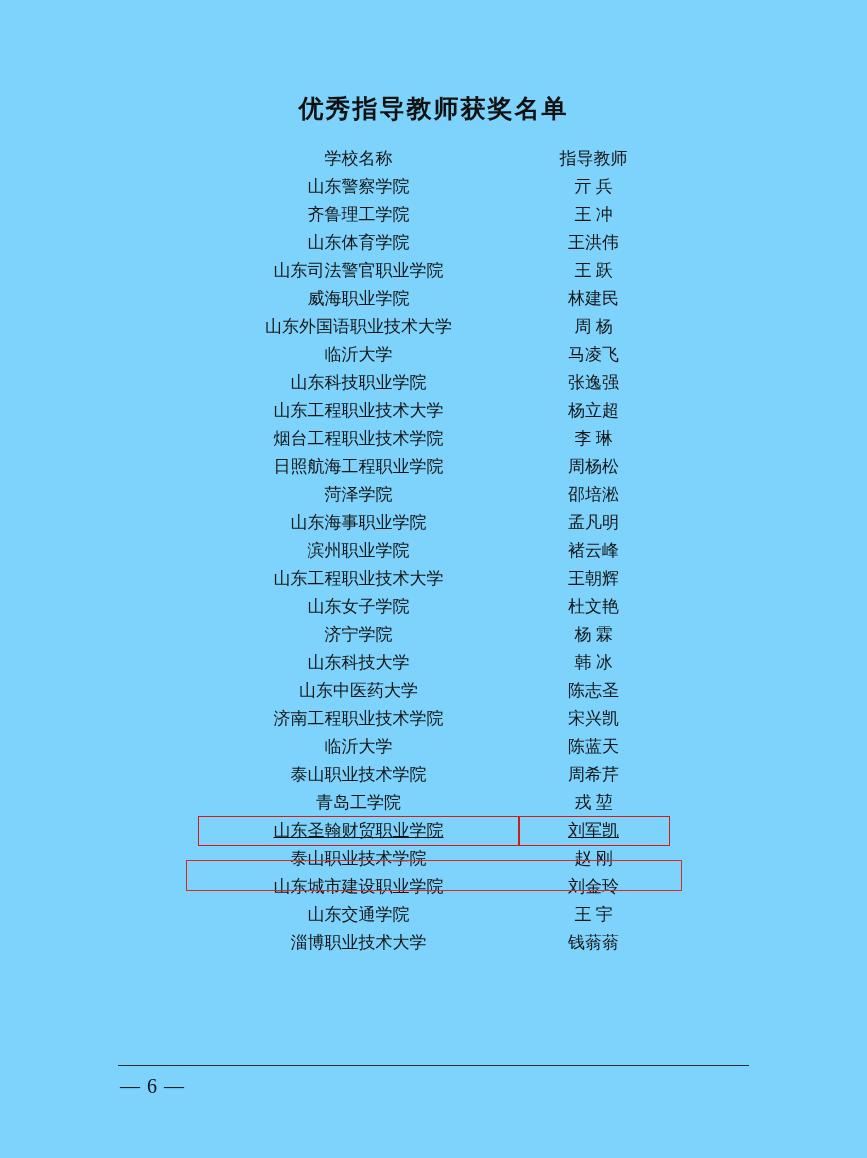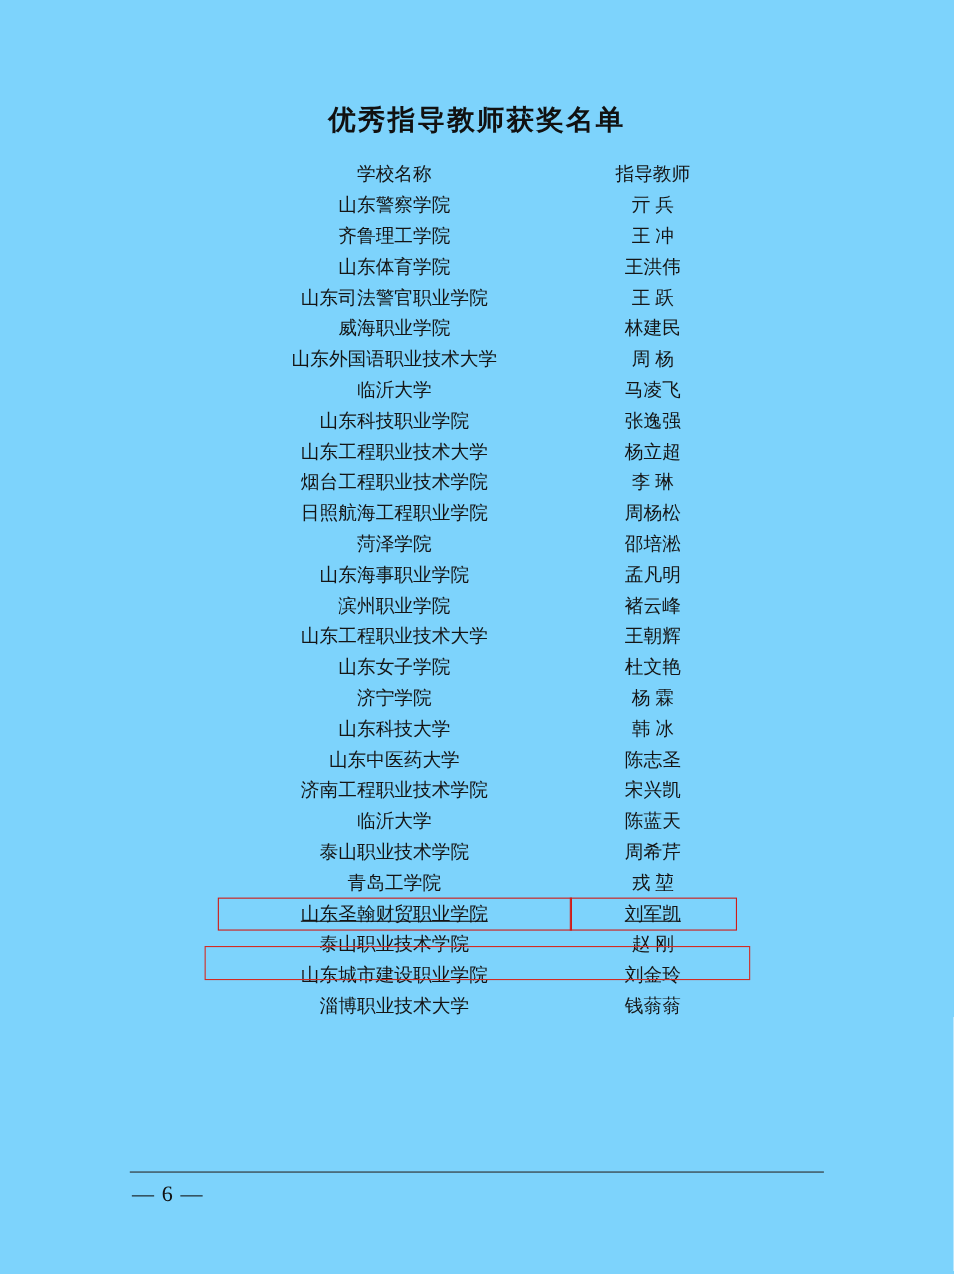--- a/index.html
+++ b/index.html
@@ -206,20 +206,24 @@
           </tr>
           <tr>
             <td class="col-school">泰山职业技术学院</td>
             <td class="col-teacher">赵 刚</td>
           </tr>
           <tr>
             <td class="col-school">山东城市建设职业学院</td>
             <td class="col-teacher">刘金玲</td>
           </tr>
           <tr>
+            <td class="col-school">山东交通学院</td>
+            <td class="col-teacher">王 宇</td>
+          </tr>
+          <tr>
             <td class="col-school">淄博职业技术大学</td>
             <td class="col-teacher">钱蓊蓊</td>
           </tr>
         </tbody>
     </table>
   </div>
 
   <div class="rule"></div>
   <div class="footer">— 6 —</div>
 

